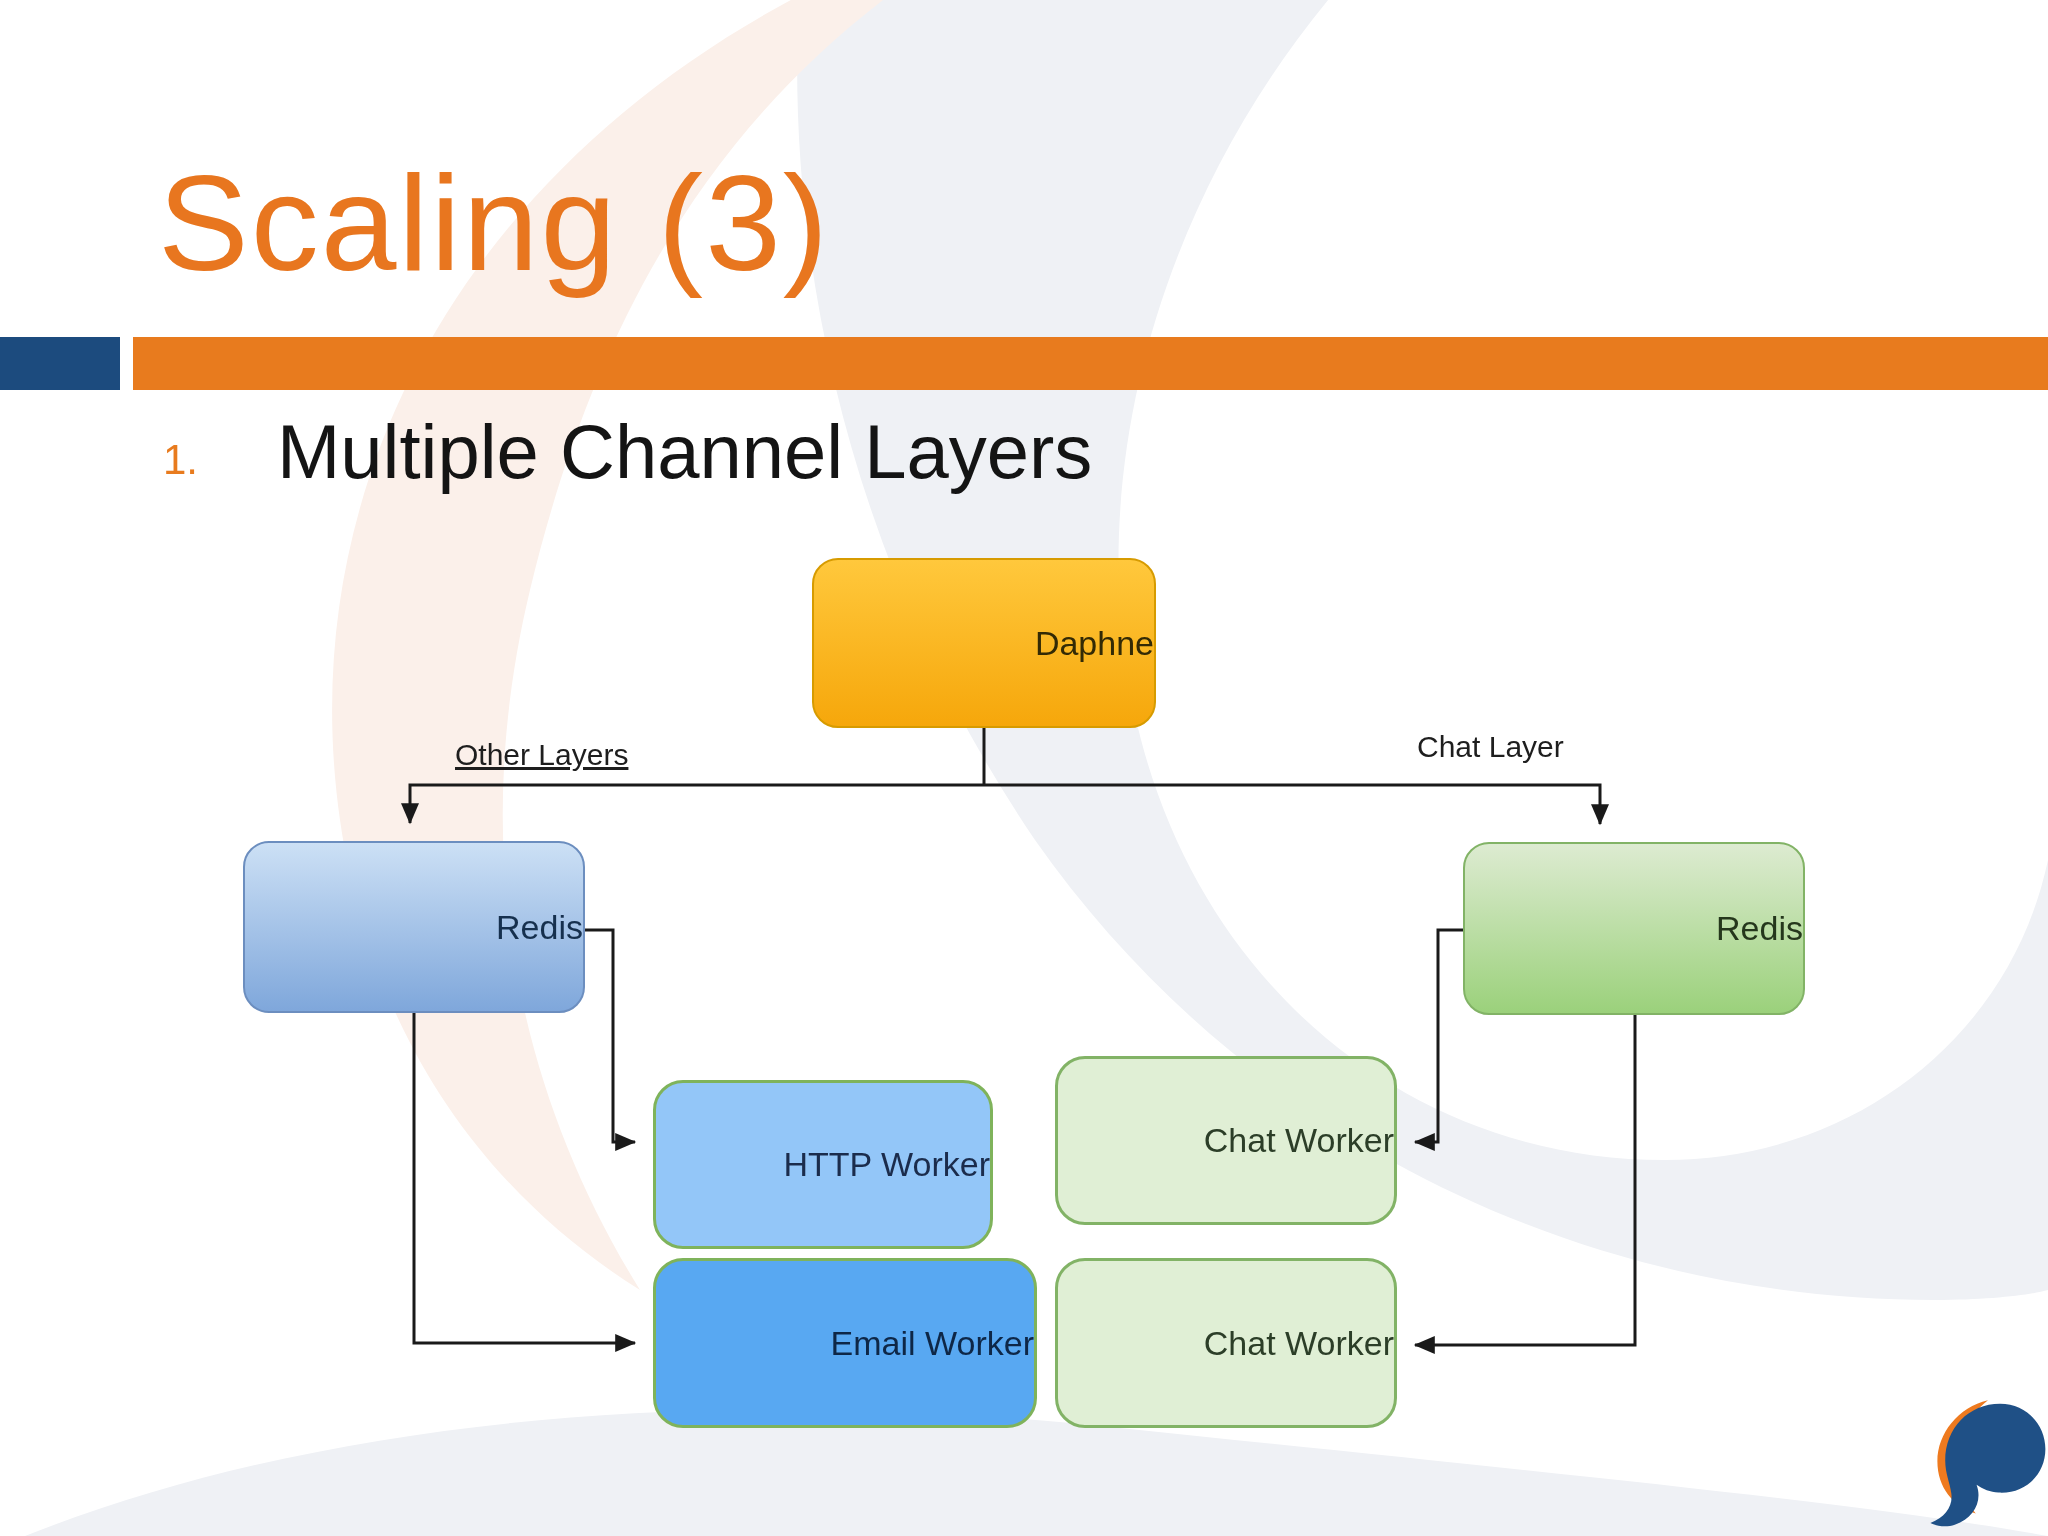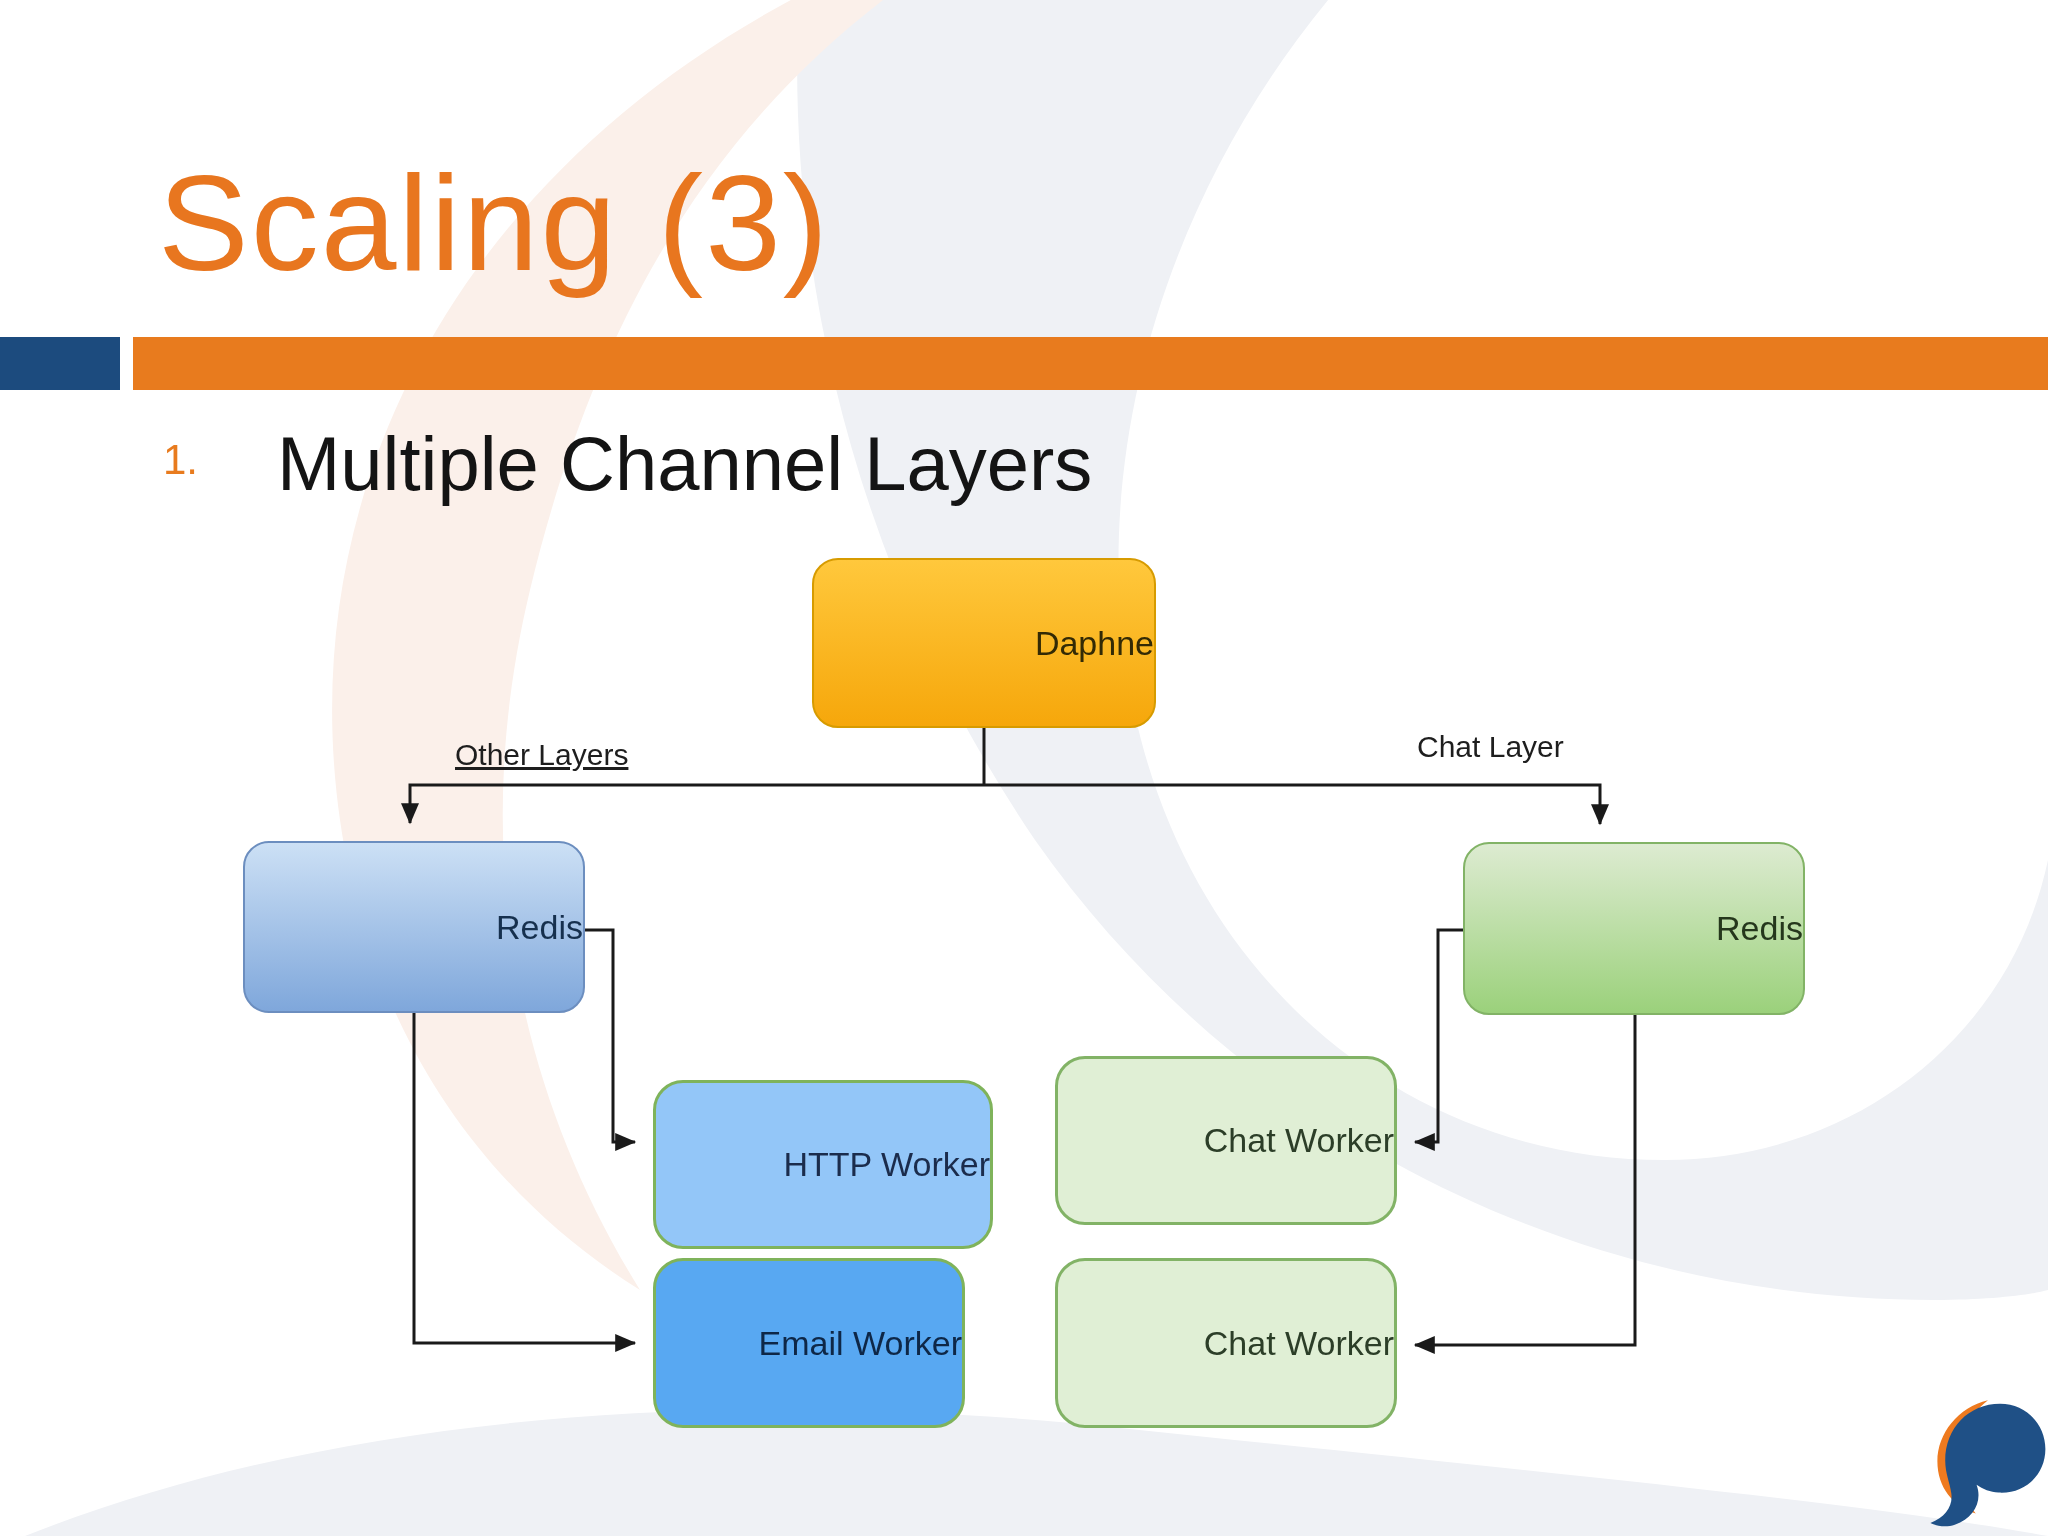--- a/index.html
+++ b/index.html
@@ -24,21 +24,21 @@
   .accent-orange{
     position:absolute;left:133px;top:337px;width:1915px;height:53px;
     background:#E87B1E;z-index:2;
   }
   
   .list-number{
     position:absolute;left:163px;top:436px;z-index:2;
     font-size:42px;color:#E87B1E;
   }
   .list-text{
-    position:absolute;left:277px;top:420px;z-index:2;
+    position:absolute;left:277px;top:408px;z-index:2;
     font-size:76px;color:#141414;white-space:nowrap;
   }
   
   .node{
     position:absolute;z-index:3;display:flex;align-items:center;justify-content:flex-end;
     font-size:34px;box-sizing:border-box;white-space:nowrap;
   }
   .node-daphne{
     left:812px;top:558px;width:344px;height:170px;border-radius:26px;
     background:linear-gradient(#FFC83C,#F6A70B);
@@ -52,21 +52,21 @@
   .node-redis-right{
     left:1463px;top:842px;width:342px;height:173px;border-radius:26px;
     background:linear-gradient(#DDEBD1,#9BD17B);
     border:2px solid #82B366;color:#25371c;
   }
   .node-http-worker{
     left:653px;top:1056px;width:340px;height:169px;border-radius:30px;
     background:#93C6F8;border:3px solid #7FB35B;color:#1b2c4c;margin-top:24px;
   }
   .node-email-worker{
-    left:653px;top:1258px;width:312px;height:170px;border-radius:30px;
+    left:653px;top:1258px;width:384px;height:170px;border-radius:30px;
     background:#58A8F2;border:3px solid #7FB35B;color:#0e2747;
   }
   .node-chat-worker-1{
     left:1055px;top:1056px;width:342px;height:169px;border-radius:30px;
     background:#E0EFD5;border:3px solid #82B366;color:#2c3e28;
   }
   .node-chat-worker-2{
     left:1055px;top:1258px;width:342px;height:170px;border-radius:30px;
     background:#E0EFD5;border:3px solid #82B366;color:#2c3e28;
   }

